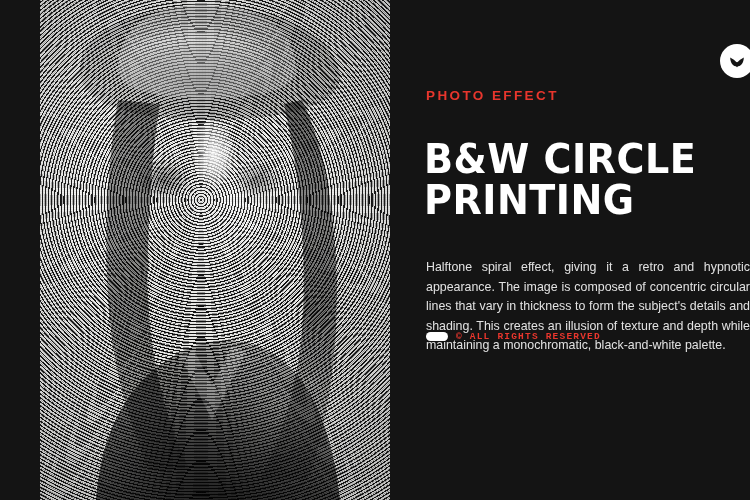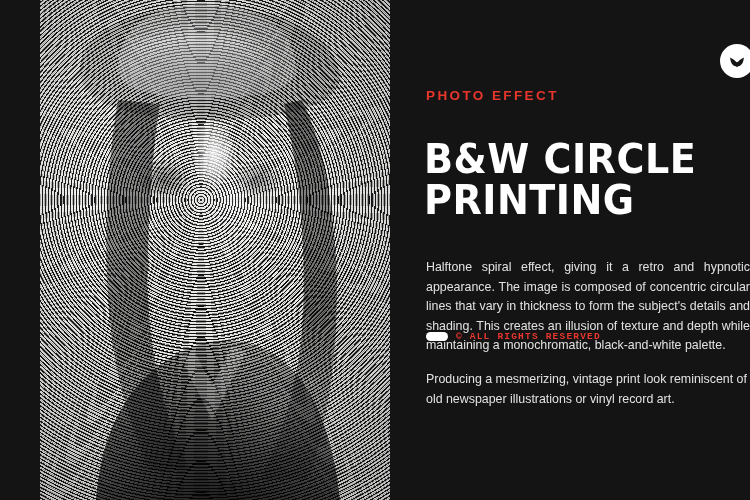--- a/index.html
+++ b/index.html
@@ -239,21 +239,20 @@
 
     <div class="eyebrow">PHOTO EFFECT</div>
 
     <h1 class="headline">
       <span class="line">B&amp;W CIRCLE</span>
       <span class="line">PRINTING</span>
     </h1>
 
     <div class="body-copy">
       <p class="justified">Halftone spiral effect, giving it a retro and hypnotic appearance. The image is composed of concentric circular lines that vary in thickness to form the subject's details and shading. This creates an illusion of texture and depth while maintaining a monochromatic, black-and-white palette.</p>
-      <p>Producing a mesmerizing, vintage print look reminiscent of old newspaper illustrations or vinyl record art.</p>
     </div>
 
     <div class="footer">
       <span class="pill"></span>
       <span class="rights">© ALL RIGHTS RESERVED</span>
     </div>
 
   </div>
 </div>
 

